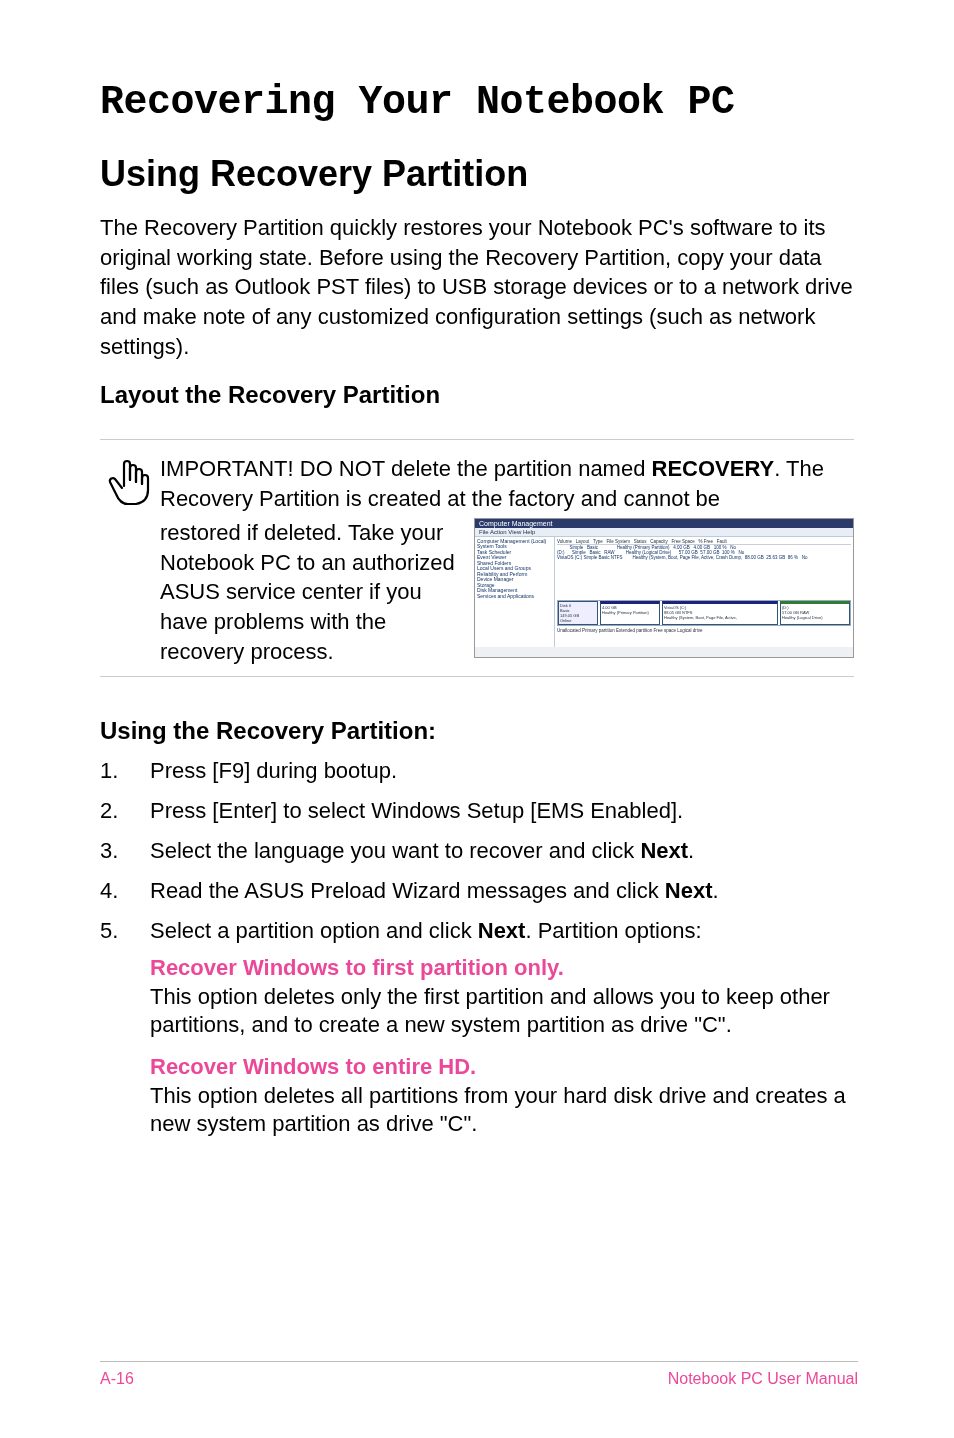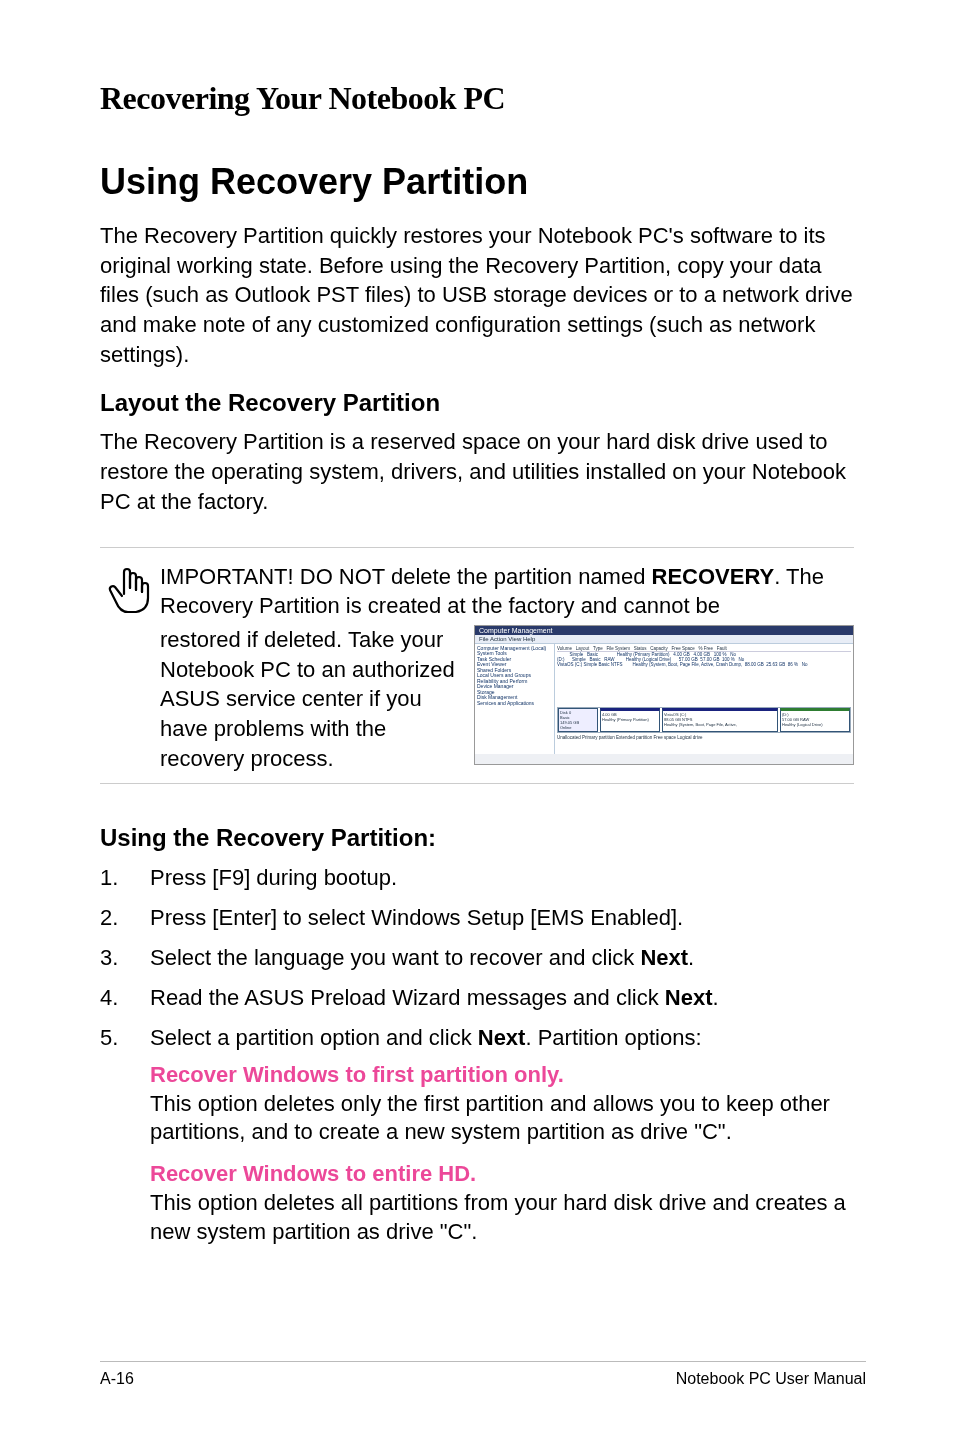--- a/index.html
+++ b/index.html
@@ -1,18 +1,18 @@
 <!DOCTYPE html>
 <html><head>
   <meta charset="utf-8">
   <style>
     * { box-sizing: border-box; margin: 0; padding: 0; }
     html, body { width: 954px; height: 1438px; background: #fff; font-family: "Segoe UI", "Helvetica Neue", Arial, sans-serif; color: #000; }
     .page { padding: 80px 100px 40px 100px; height: 100%; position: relative; }
-    h1 { font-family: Liberation Serif, serif; font-weight: 900; font-size: 32px; margin-bottom: 44px; letter-spacing: -0.5px; }
+    h1 { font-family: Liberation Mono, monospace; font-weight: 900; font-size: 40px; margin-bottom: 28px; letter-spacing: -0.5px; }
     h2 { font-weight: 700; font-size: 36px; margin-bottom: 18px; }
     h3 { font-weight: 700; font-size: 24px; margin-bottom: 10px; margin-top: 10px; }
     p.body { font-size: 22px; line-height: 1.35; margin-bottom: 20px; }
     .important-row { display: flex; align-items: flex-start; margin-top: 30px; margin-bottom: 40px; border-top: 1px solid #ccc; border-bottom: 1px solid #ccc; padding: 14px 0 10px 0; }
     .important-icon { flex: 0 0 60px; display: flex; justify-content: center; align-items: flex-start; }
     .important-text-col { flex: 1; }
     .important-text { font-size: 22px; line-height: 1.35; }
     .important-lower { display: flex; gap: 14px; align-items: flex-start; margin-top: 4px; }
     .important-lower-text { flex: 0 0 300px; font-size: 22px; line-height: 1.35; }
     .screenshot-box { flex: 1; border: 1px solid #999; background: #eef0f4; height: 140px; position: relative; overflow: hidden; font-size: 6px; color: #234; }
@@ -23,35 +23,34 @@
     .screenshot-main { flex: 1; background: #fff; padding: 2px; font-size: 5px; }
     .disk-bars { display: flex; gap: 2px; margin-top: 40px; height: 26px; border: 1px solid #9ab; }
     .disk-seg { border: 1px solid #357; padding: 1px; font-size: 4px; }
     ol.steps { list-style: none; counter-reset: step; margin-top: 8px; }
     ol.steps > li { font-size: 22px; line-height: 1.45; margin-bottom: 8px; display: flex; }
     ol.steps > li::before { counter-increment: step; content: counter(step) "."; width: 50px; flex: 0 0 50px; }
     ol.steps > li .step-body { flex: 1; }
     .indent-block { margin-left: 50px; }
     .sub-h { font-weight: 700; font-size: 22px; margin-top: 4px; color: #ec4899; }
     .sub-p { font-size: 22px; line-height: 1.3; margin-bottom: 14px; margin-top: 2px; }
-    .footer { position: absolute; bottom: 50px; left: 100px; right: 88px; border-top: 1px solid #bbb; padding-top: 8px; font-size: 16px; display: flex; justify-content: space-between; color: #000000; }
+    .footer { position: absolute; bottom: 50px; left: 100px; right: 96px; border-top: 1px solid #bbb; padding-top: 8px; font-size: 16px; display: flex; justify-content: space-between; color: #ec4899; }
     strong { font-weight: 700; }
   </style>
 </head>
 <body>
 
 <div class="page">
 
   <h1>Recovering Your Notebook PC</h1>
 
   <h2>Using Recovery Partition</h2>
   <p class="body">The Recovery Partition quickly restores your Notebook PC's software to its original working state. Before using the Recovery Partition, copy your data files (such as Outlook PST files) to USB storage devices or to a network drive and make note of any customized configuration settings (such as network settings).</p>
 
   <h3>Layout the Recovery Partition</h3>
-  <p class="body">The Recovery Partition is a reserved space on your hard disk drive used to restore the operating system, drivers, and utilities installed on your Notebook PC at the factory.</p>
 
   <div class="important-row">
     <div class="important-icon">
       <svg width="56" height="56" viewBox="0 0 56 56">
         <g fill="none" stroke="#000" stroke-width="2.2" stroke-linecap="round" stroke-linejoin="round">
           <path d="M22 32 V10 a3 3 0 0 1 6 0 V26"></path>
           <path d="M28 26 V14 a3 3 0 0 1 6 0 V28"></path>
           <path d="M34 28 V18 a3 3 0 0 1 6 0 V30"></path>
           <path d="M40 30 V24 a3 3 0 0 1 6 0 V36 q0 12 -12 14 h-8 q-8 0 -12 -10 l-6 -12 a3 3 0 0 1 5 -3 l7 9"></path>
         </g>

